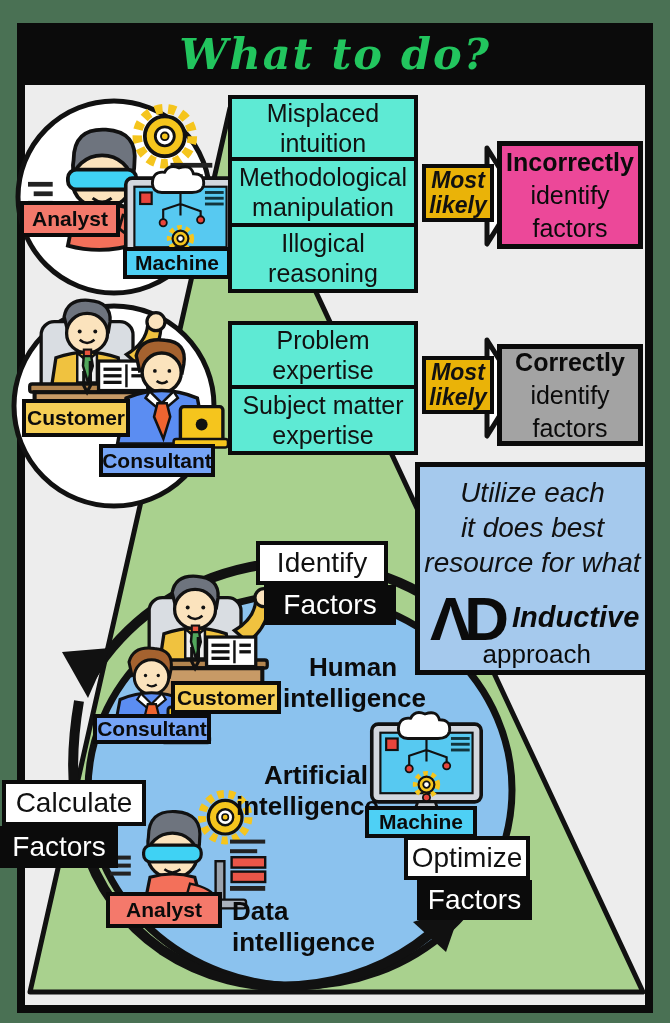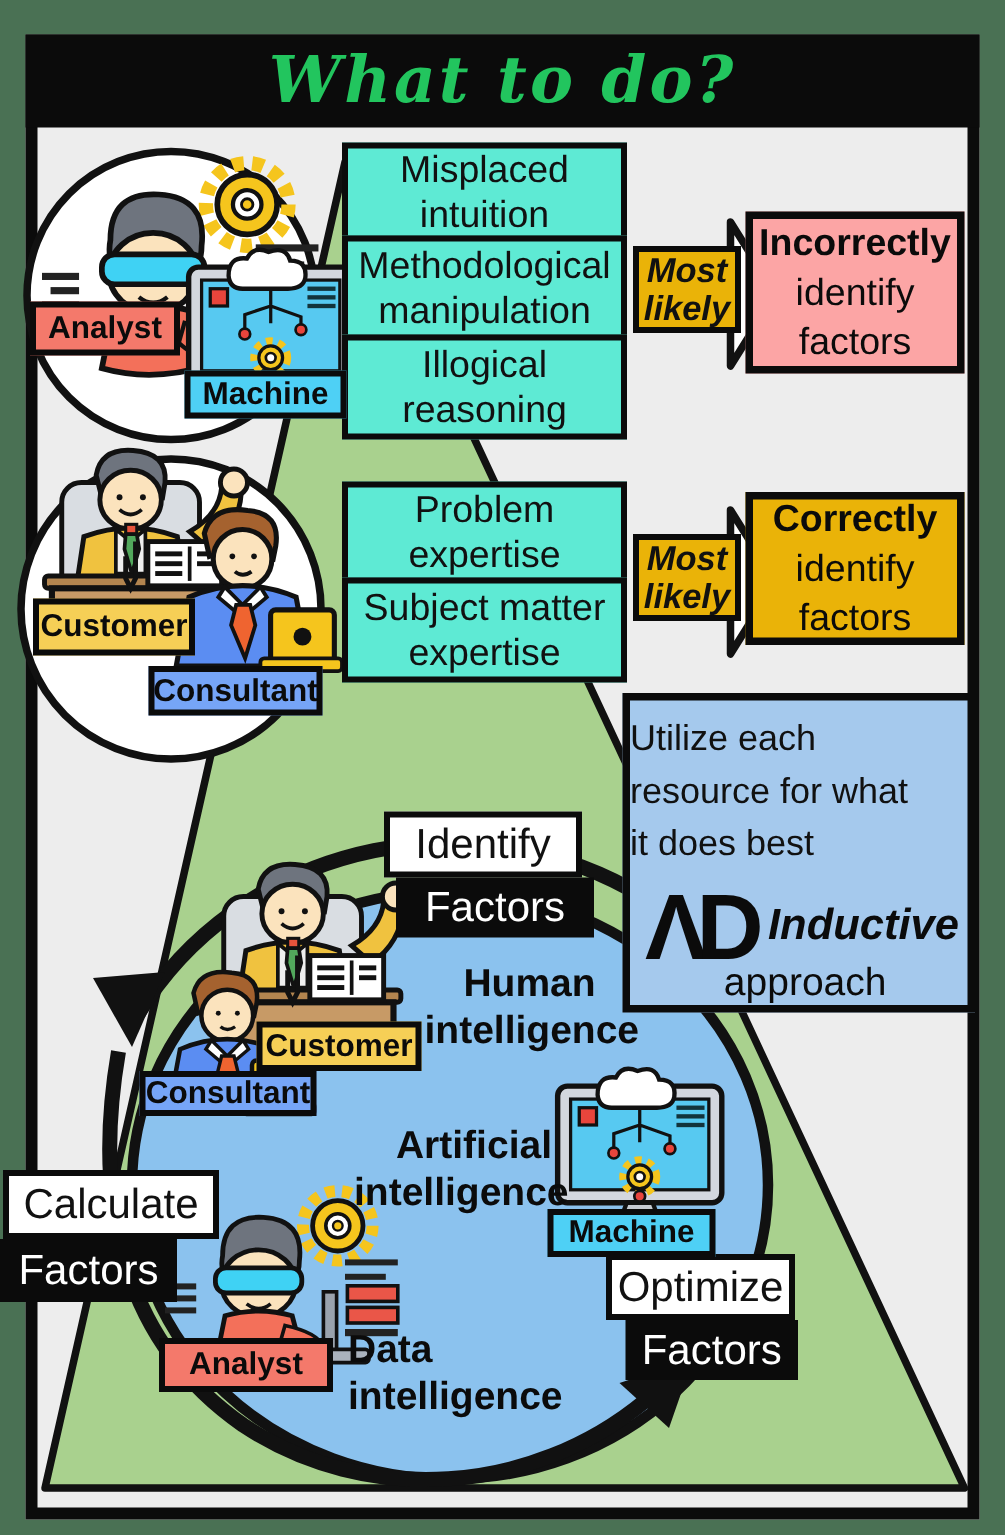--- a/index.html
+++ b/index.html
@@ -18,23 +18,23 @@
     display:flex;align-items:center;justify-content:center;white-space:nowrap;}
   .whitebox{background:#fff;border:4px solid #0b0b0b;color:#111;font-size:28px;
     display:flex;align-items:center;justify-content:center;white-space:nowrap;}
   .blackbox{background:#0b0b0b;color:#fff;font-size:28px;
     display:flex;align-items:center;justify-content:center;white-space:nowrap;}
   .mostlikely{background:#eab308;border:4px solid #0b0b0b;color:#111;font-weight:bold;font-style:italic;
     font-size:23px;line-height:25px;display:flex;flex-direction:column;align-items:center;justify-content:center;}
   .resultbox{border:5px solid #0b0b0b;color:#0b0b0b;font-size:25px;line-height:33px;
     display:flex;flex-direction:column;align-items:center;justify-content:center;text-align:center;}
   .resultbox .b{font-weight:bold;}
-  .intel{font-weight:bold;font-size:26px;line-height:31px;color:#0b0b0b;}
+  .intel{font-weight:bold;font-size:26px;line-height:31px;color:#0b0b0b;margin-top:12px;}
   .utilbox{background:#a5c9ed;border:5px solid #0b0b0b;color:#111;}
-  .util-line{font-size:24px;line-height:35px;}
+  .util-line{font-style:italic;font-size:28px;line-height:35px;text-align:center;}
   .brand{font-weight:bold;font-style:italic;font-size:29px;color:#0b0b0b;}
   .brand-sub{font-size:26px;color:#0b0b0b;}
   .logo{font-weight:bold;font-size:62px;letter-spacing:-7px;color:#0b0b0b;line-height:60px;}
 </style>
 </head>
 <body>
 
 <div class="abs" id="frame"></div>
 
 <svg class="abs" id="diagram" viewBox="0 0 670 1023">
@@ -181,47 +181,47 @@
   <span>Methodological manipulation</span>
 </div>
 <div class="abs graybox" style="left:228px;top:223px;width:190px;height:70px;">
   <span>Illogical reasoning</span>
 </div>
 
 <div class="abs mostlikely" style="left:422px;top:164px;width:72px;height:58px;">
   <span>Most</span>
   <span>likely</span>
 </div>
-<div class="abs resultbox" style="left:497px;top:141px;width:146px;height:108px;background:#fca5a5;">
+<div class="abs resultbox" style="left:497px;top:141px;width:146px;height:108px;background:#ec4899;">
   <div class="b">Incorrectly</div>
   <div>identify</div>
   <div>factors</div>
 </div>
 
 <div class="abs graybox" style="left:228px;top:321px;width:190px;height:68px;">
   <span>Problem expertise</span>
 </div>
 <div class="abs graybox" style="left:228px;top:385px;width:190px;height:70px;">
   <span>Subject matter expertise</span>
 </div>
 
 <div class="abs mostlikely" style="left:422px;top:356px;width:72px;height:58px;">
   <span>Most</span>
   <span>likely</span>
 </div>
-<div class="abs resultbox" style="left:497px;top:328px;width:146px;height:102px;background:#eab308;">
+<div class="abs resultbox" style="left:497px;top:344px;width:146px;height:102px;background:#a3a3a3;">
   <div class="b">Correctly</div>
   <div>identify</div>
   <div>factors</div>
 </div>
 
 <div class="abs utilbox" style="left:415px;top:462px;width:235px;height:213px;">
   <div class="util-line" style="margin-top:8px;">Utilize each</div>
+  <div class="util-line">it does best</div>
   <div class="util-line">resource for what</div>
-  <div class="util-line">it does best</div>
   <div class="abs logo" style="left:10px;top:122px;">ΛD</div>
   <div class="abs brand" style="left:92px;top:134px;">Inductive</div>
   <div class="abs brand-sub" style="left:36px;top:172px;width:135px;text-align:right;">approach</div>
 </div>
 
 <div class="abs whitebox" style="left:256px;top:541px;width:132px;height:44px;">
   <span>Identify</span>
 </div>
 <div class="abs blackbox" style="left:264px;top:585px;width:132px;height:40px;">
   <span>Factors</span>

